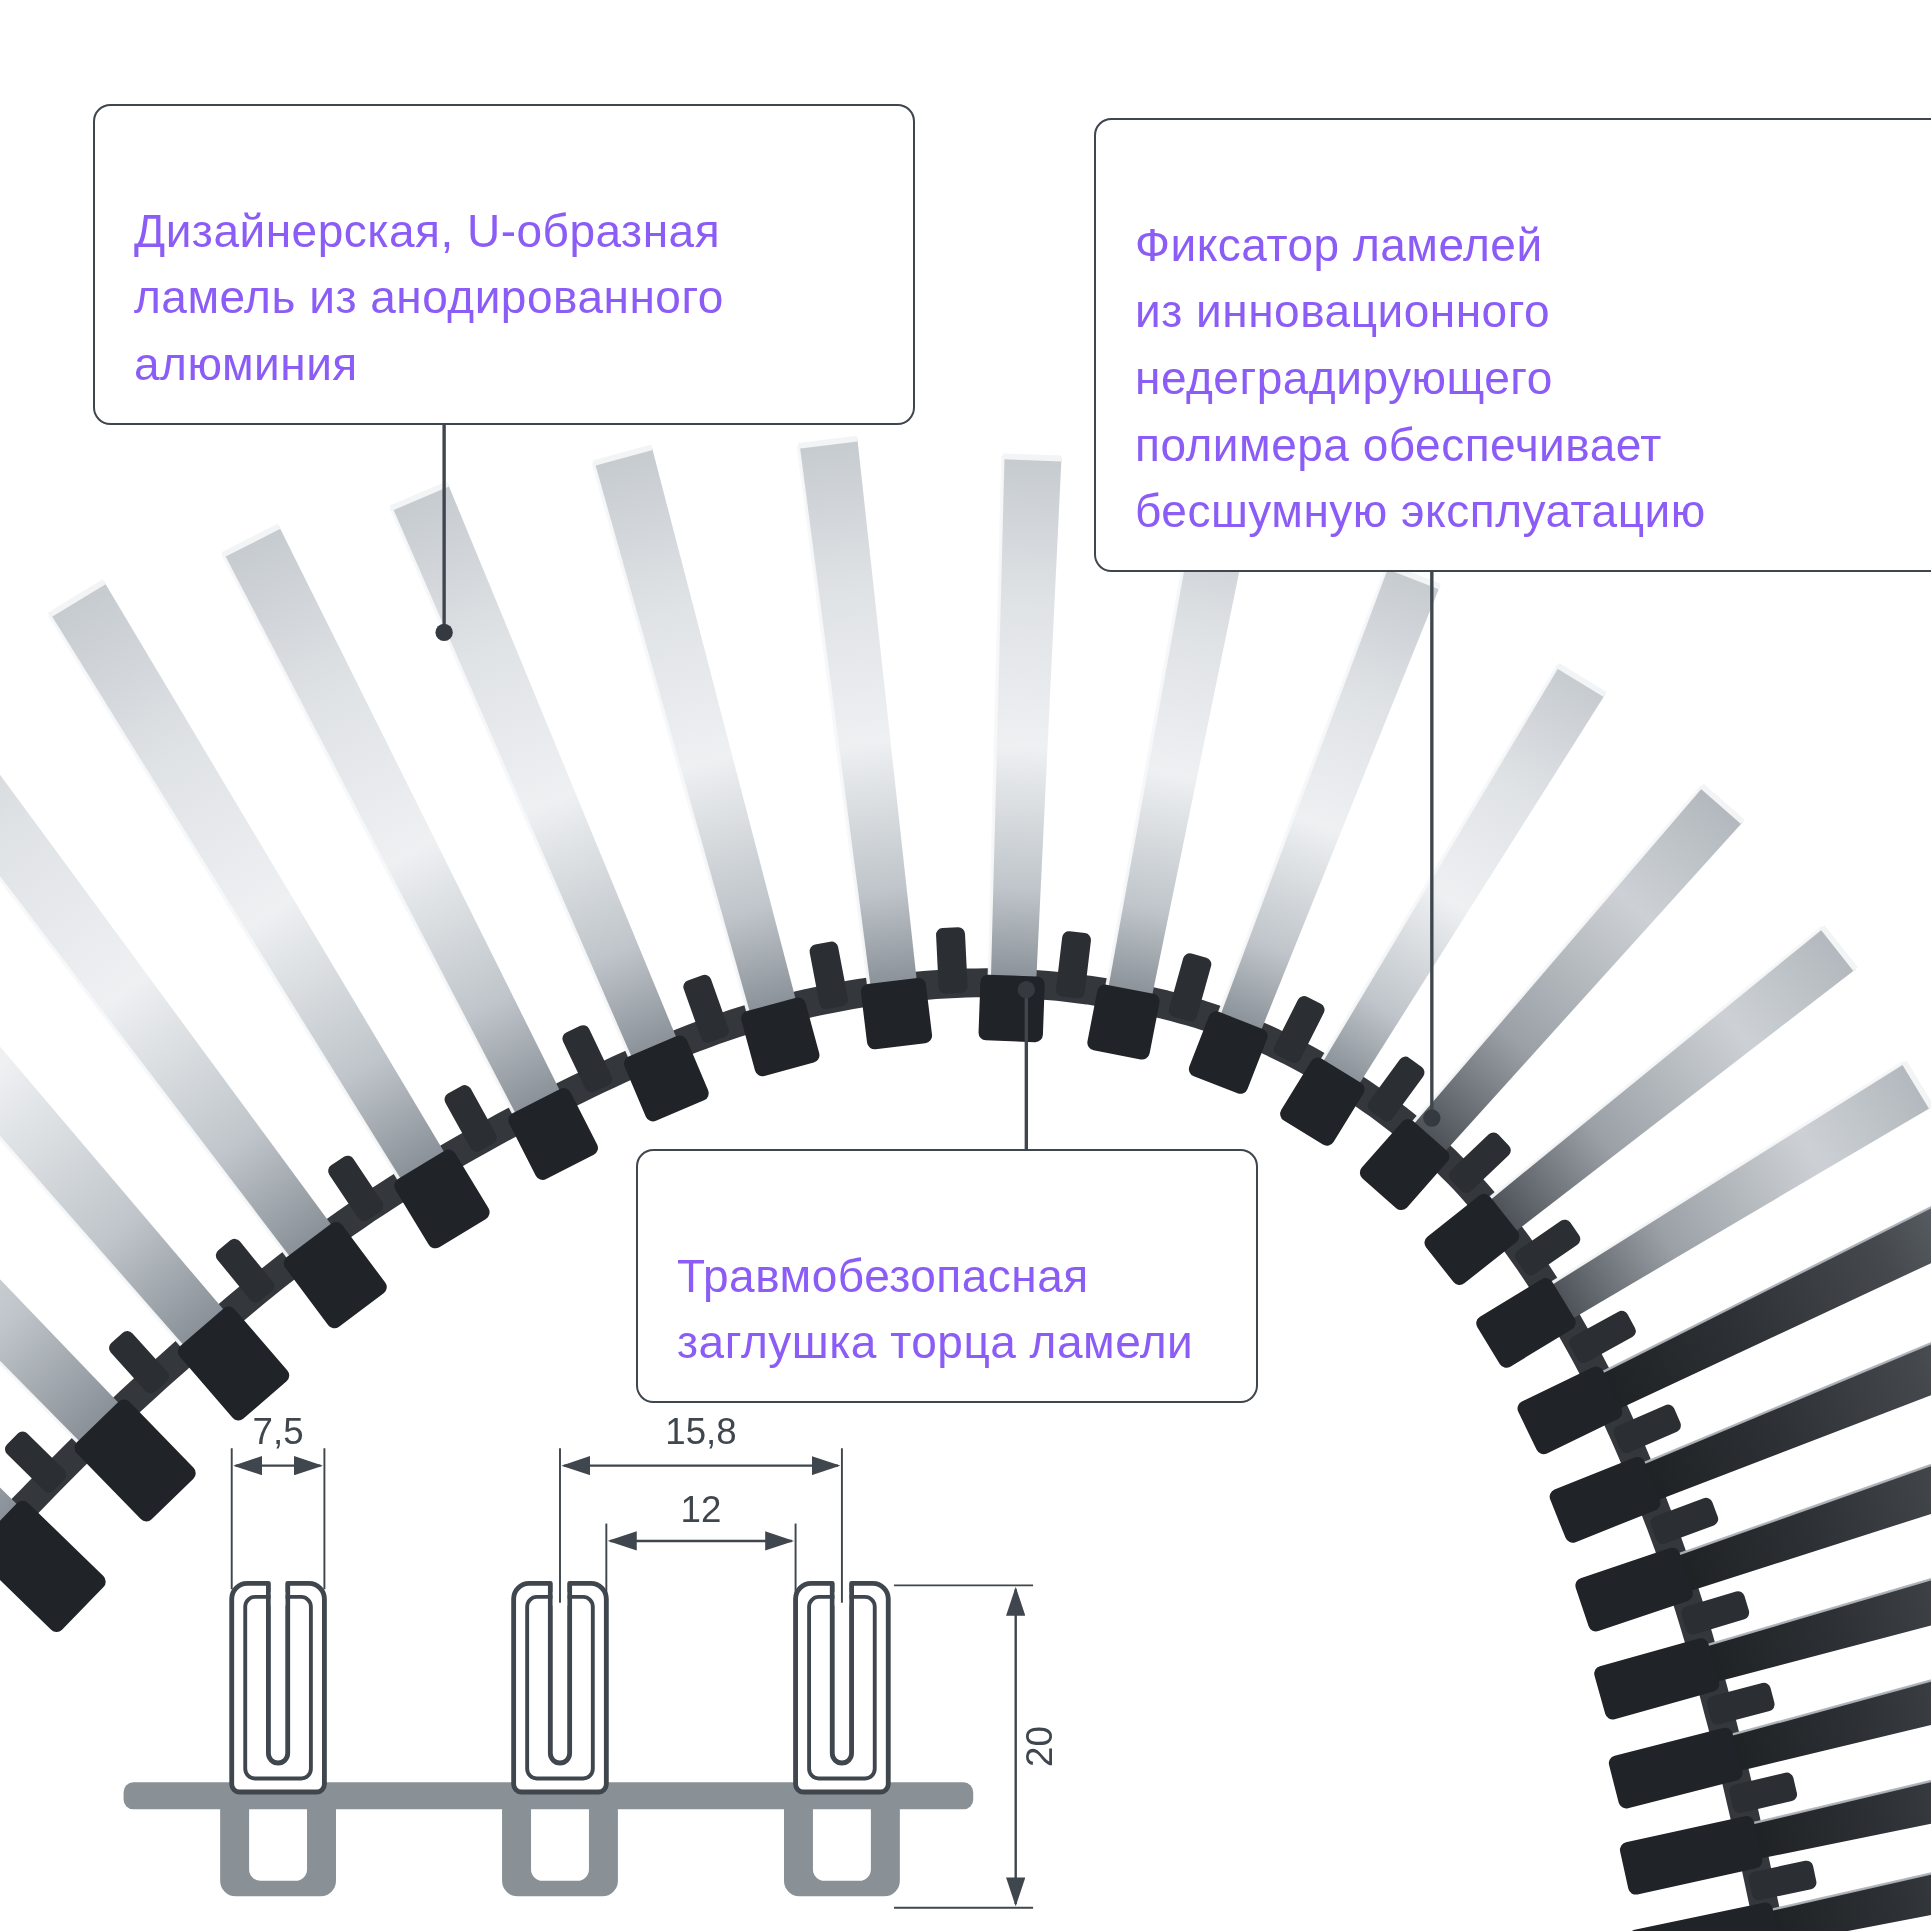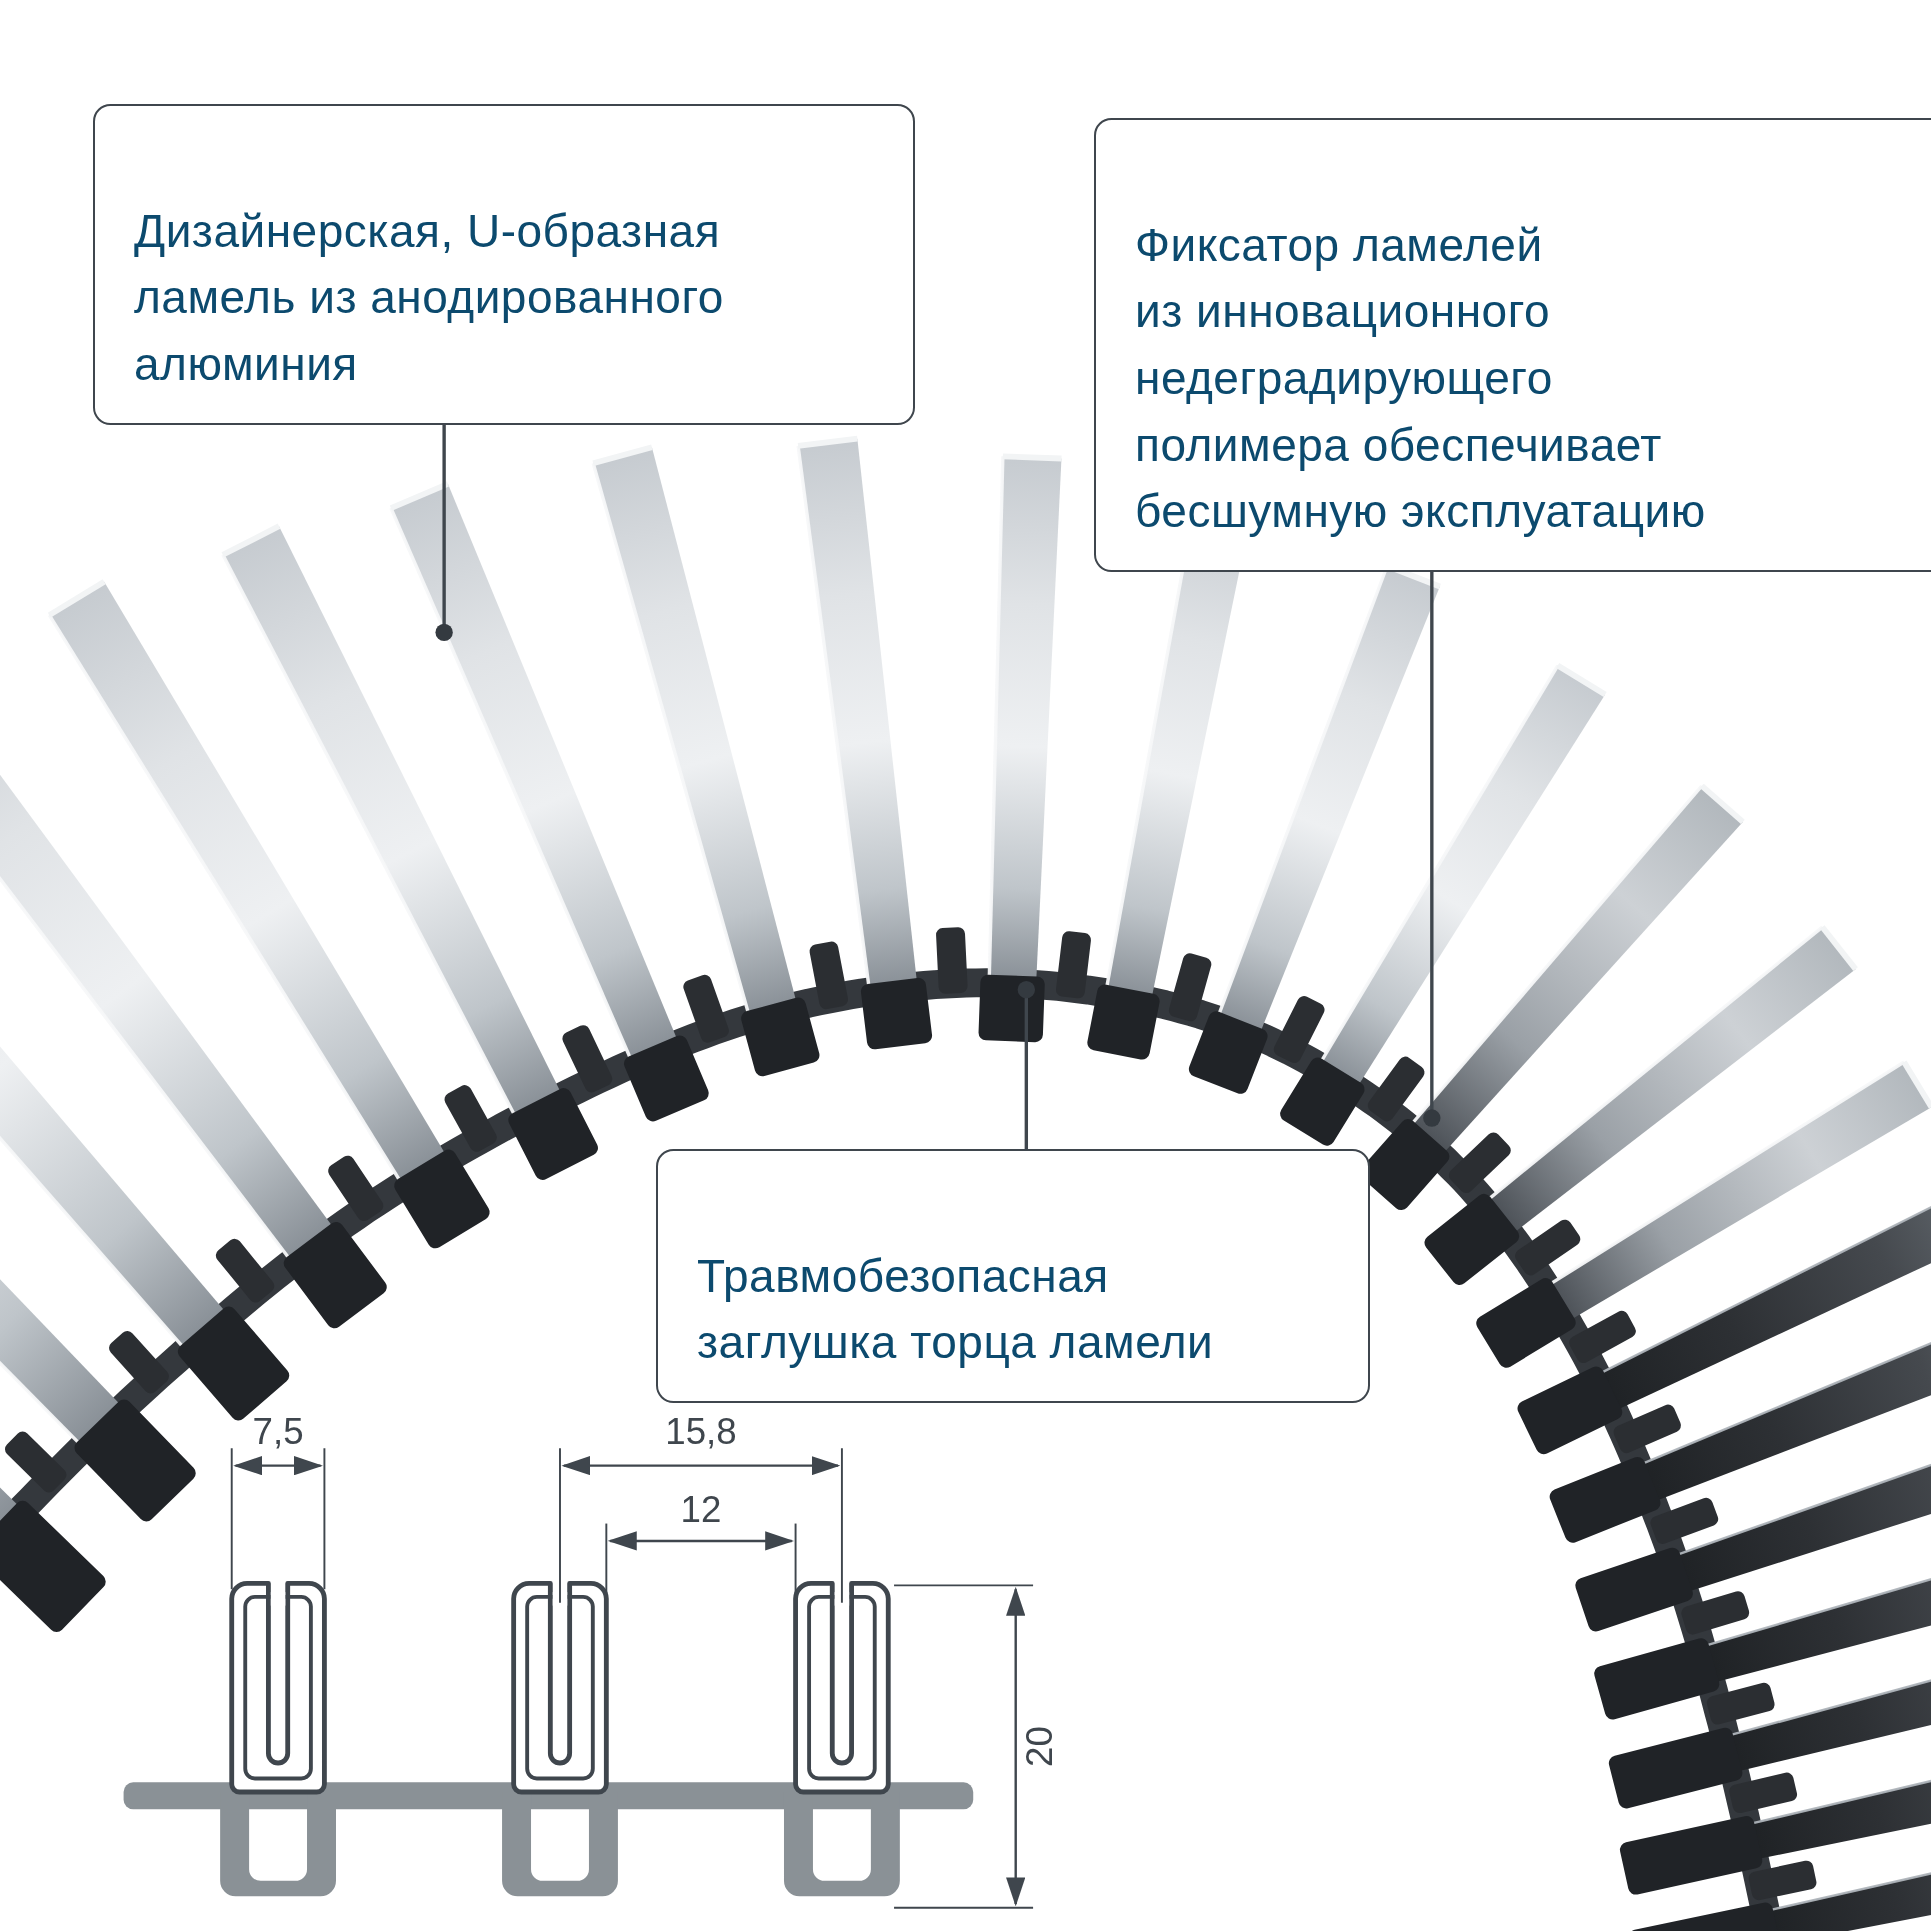--- a/index.html
+++ b/index.html
@@ -1,24 +1,24 @@
 <!DOCTYPE html>
 <html><head>
 <meta charset="utf-8">
 <style>
   html,body{margin:0;padding:0;background:#ffffff;}
   .canvas{position:relative;width:1931px;height:1931px;background:#ffffff;overflow:hidden;
           font-family:"Liberation Sans", sans-serif;}
   .stage{position:absolute;left:0;top:0;width:1931px;height:1931px;}
   .callout{position:absolute;box-sizing:border-box;background:#ffffff;border:2.9px solid #3f464d;
-           border-radius:17.4px;padding:25px 39px;font-size:46px;line-height:1.45;color:#0c4a6e;
+           border-radius:17.4px;padding:25px 39px;font-size:46px;line-height:1.45;color:#8b5cf6;
            white-space:pre-line;letter-spacing:0.5px;}
   #callout-lamella{left:93px;top:104px;width:822px;}
   #callout-fixator{left:1094px;top:118px;width:924px;}
-  #callout-endcap{left:656px;top:1149px;width:714px;}
+  #callout-endcap{left:636px;top:1149px;width:622px;}
   .ext{stroke:#3f464d;stroke-width:2;}
   .dim{stroke:#3f464d;stroke-width:2.5;}
   .dimtxt{font:38px "Liberation Sans", sans-serif;fill:#3f464d;}
   .leader{stroke:#3f464d;stroke-width:3.5;}
 </style>
 </head>
 <body>
 
 <div class="canvas">
 

